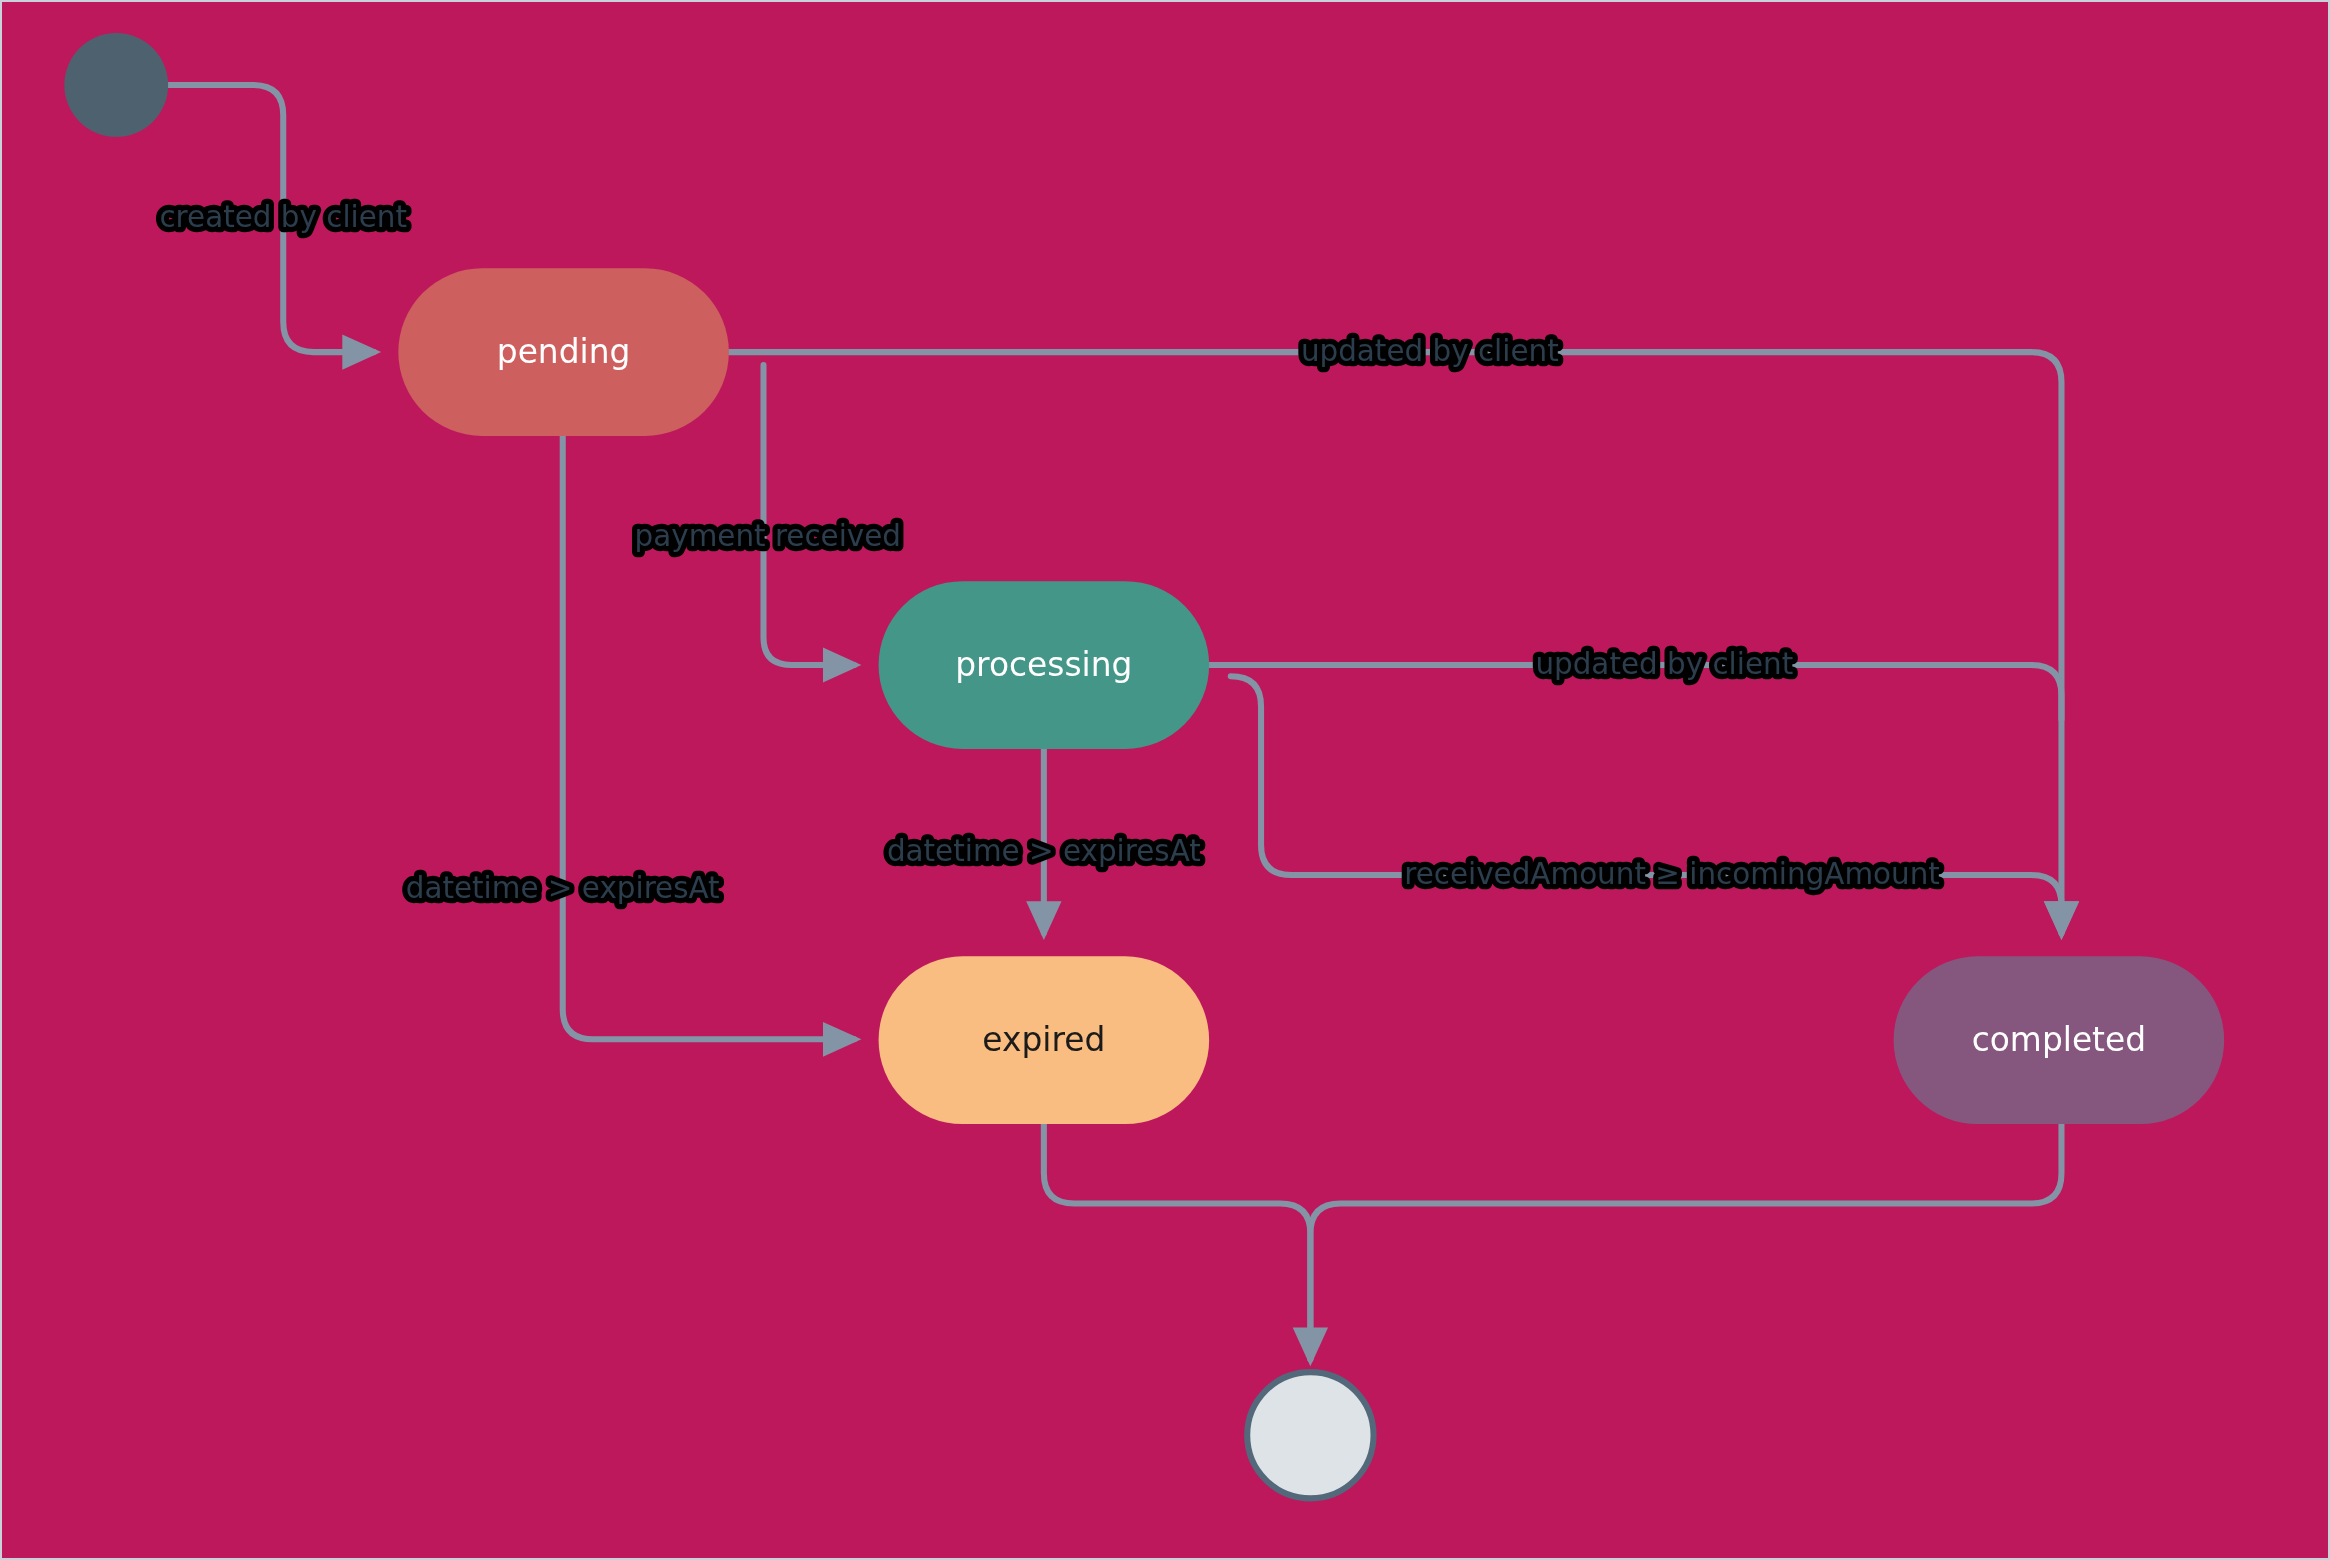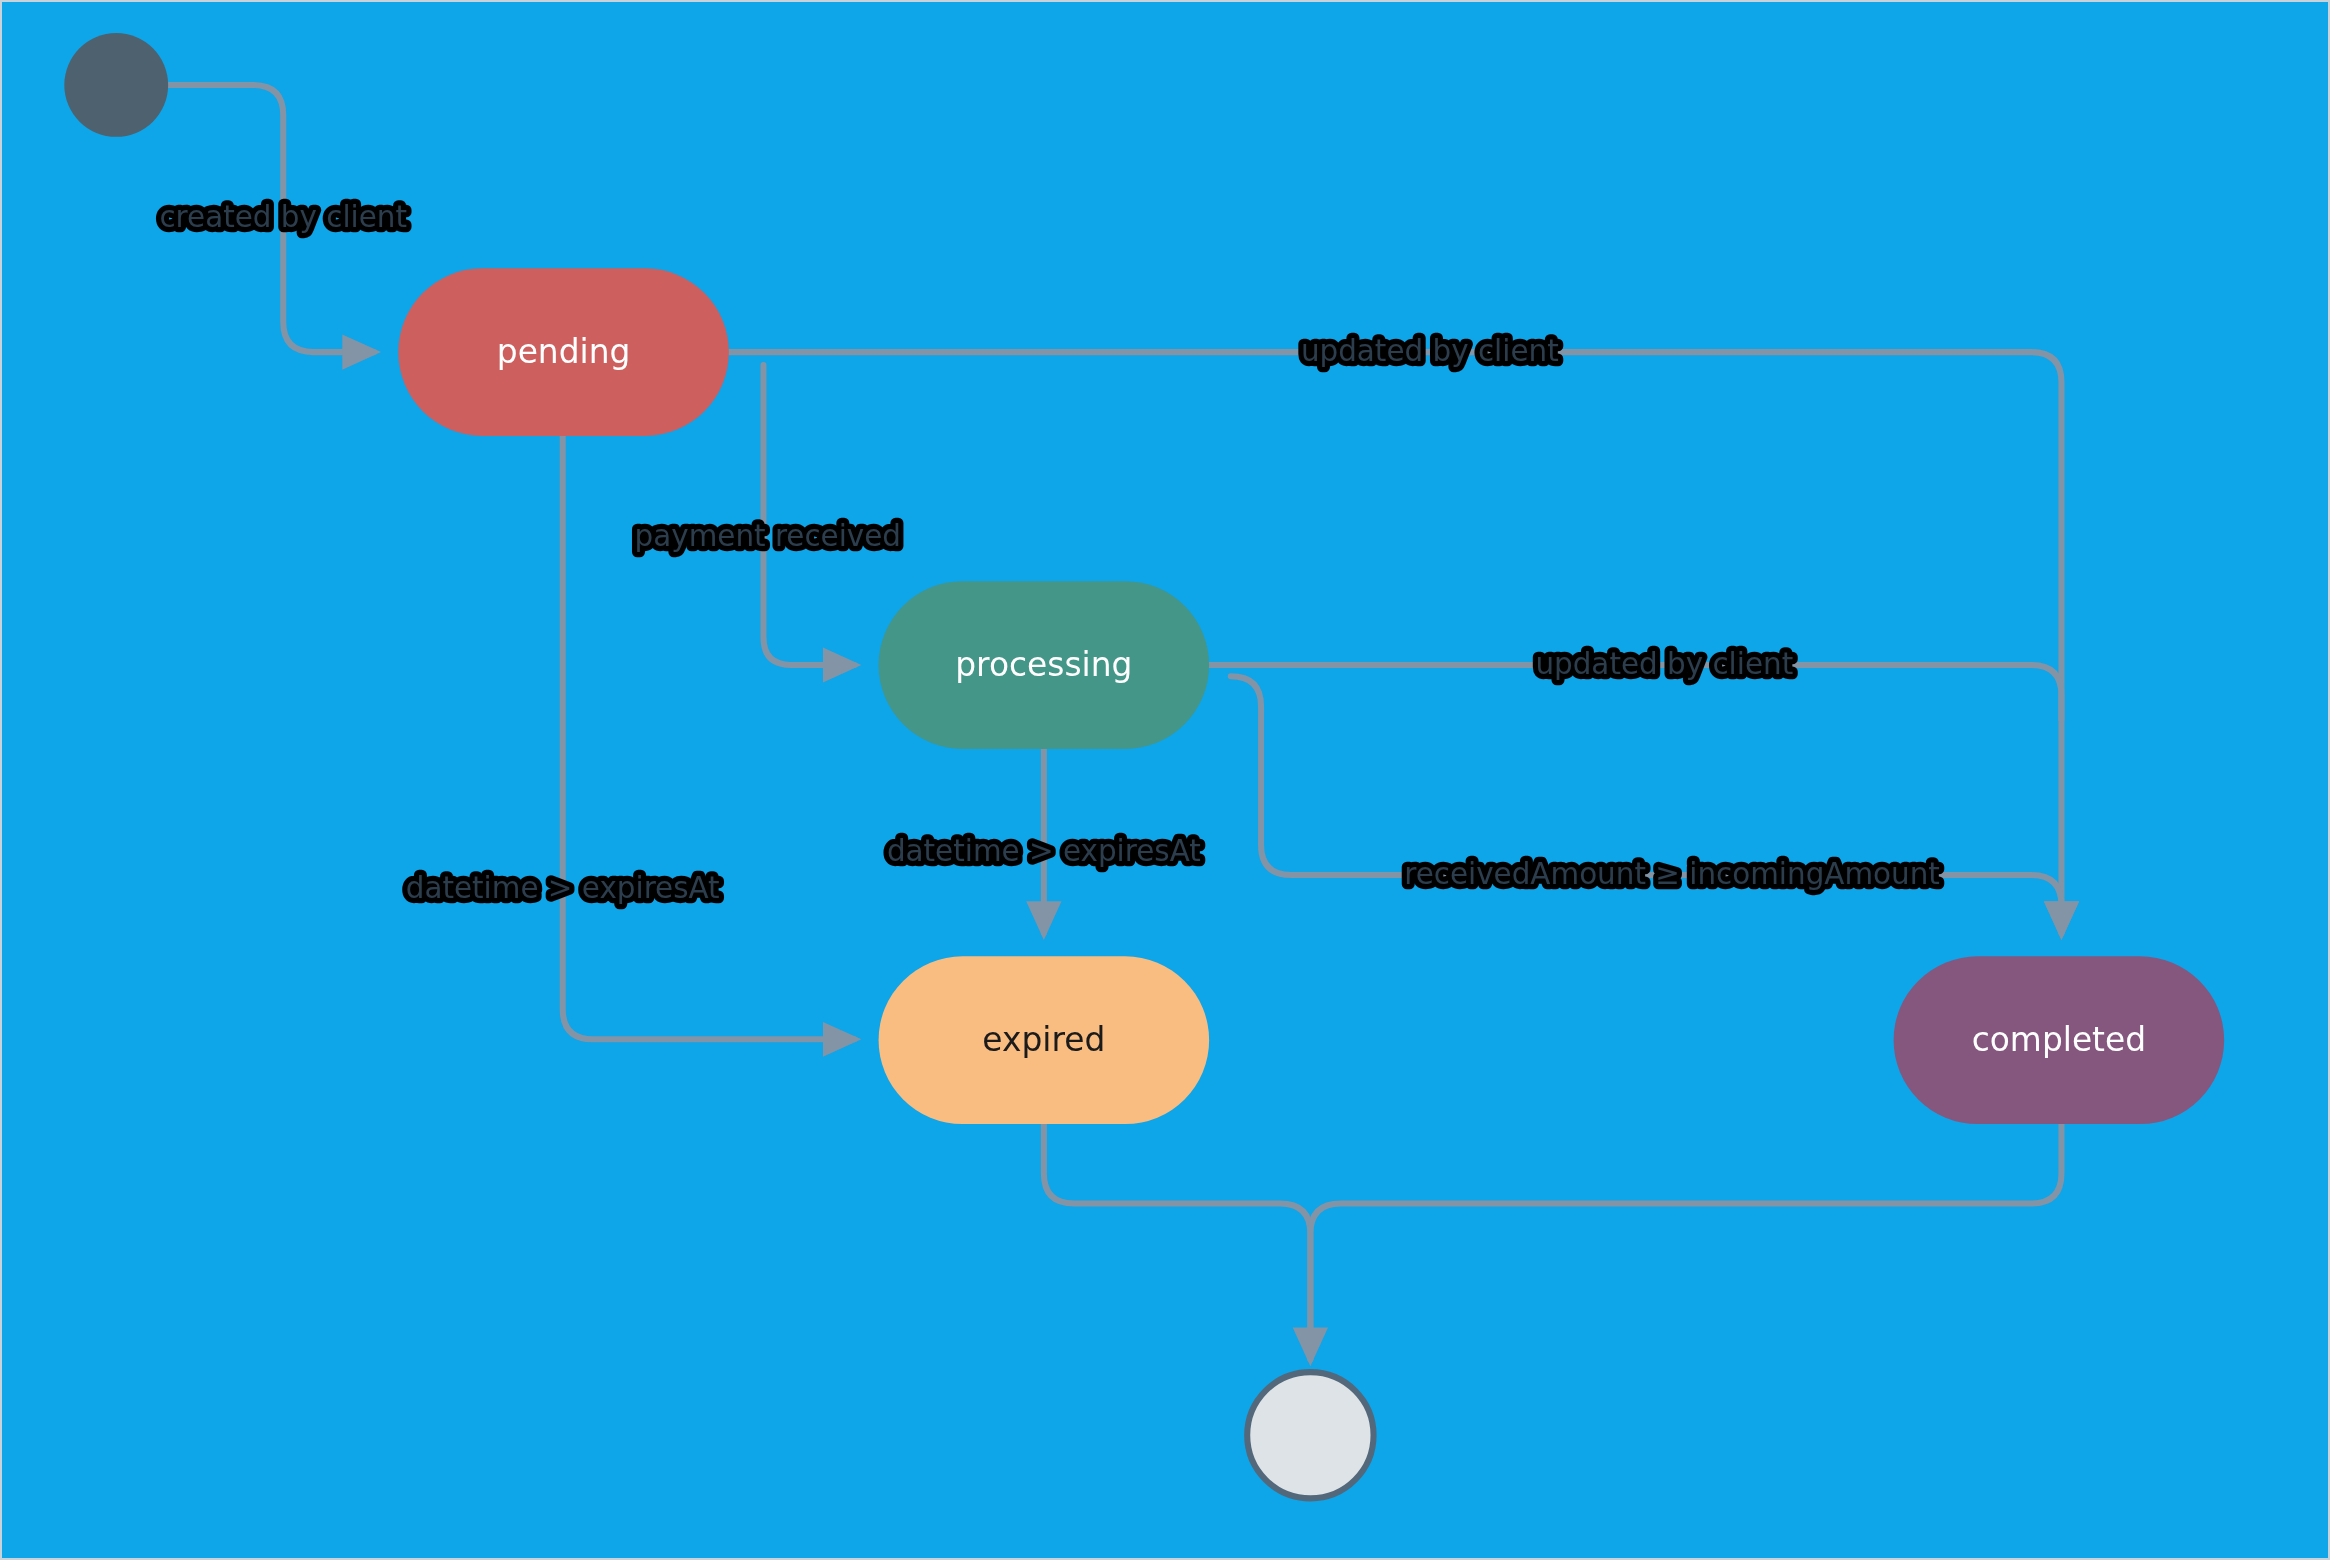--- a/index.html
+++ b/index.html
@@ -4,21 +4,21 @@
 <style>
   html, body {
     margin: 0;
     padding: 0;
     background: #000000;
   }
   #stage {
     position: relative;
     width: 2330px;
     height: 1560px;
-    background: #0ea5e9;
+    background: #be185d;
     border: 2.6px solid #c9d2d8;
     box-sizing: border-box;
     overflow: hidden;
     font-family: "DejaVu Sans", "Liberation Sans", sans-serif;
   }
   svg#diagram {
     position: absolute;
     inset: 0;
     width: 100%;
     height: 100%;

